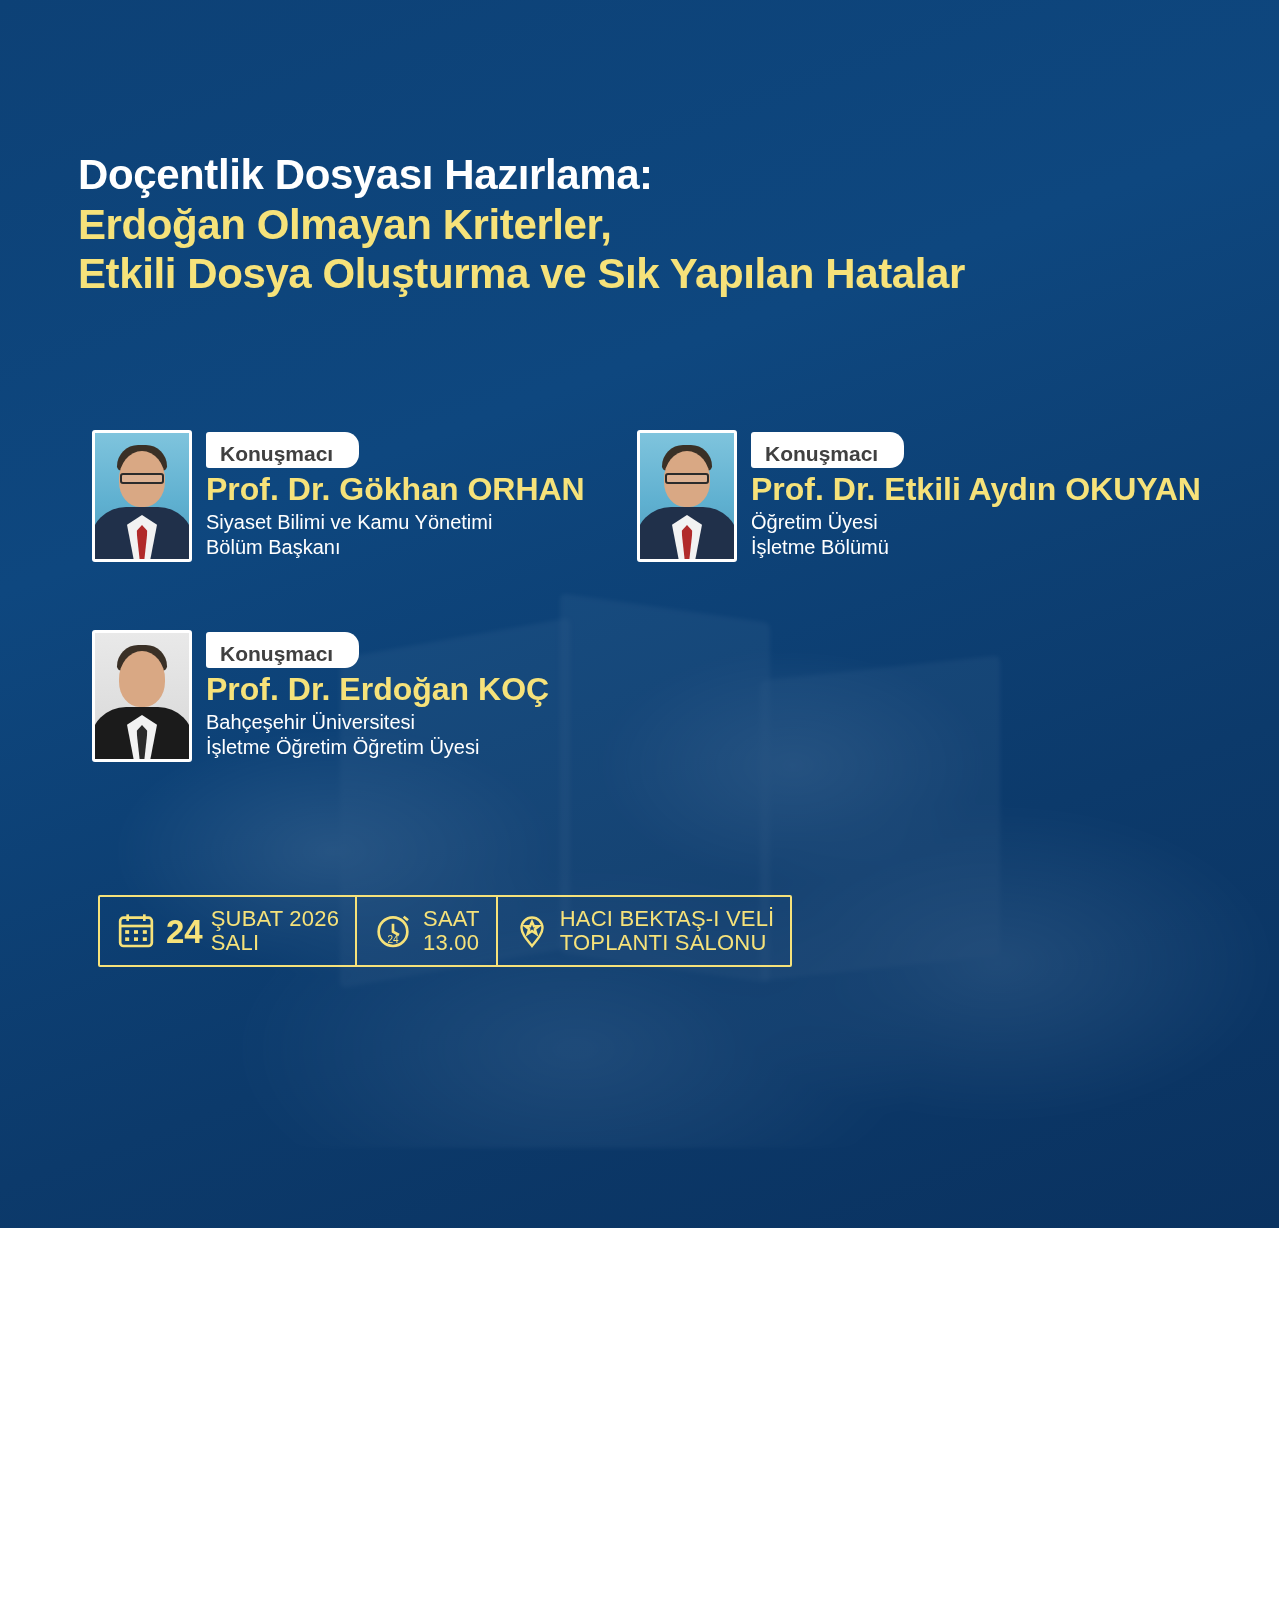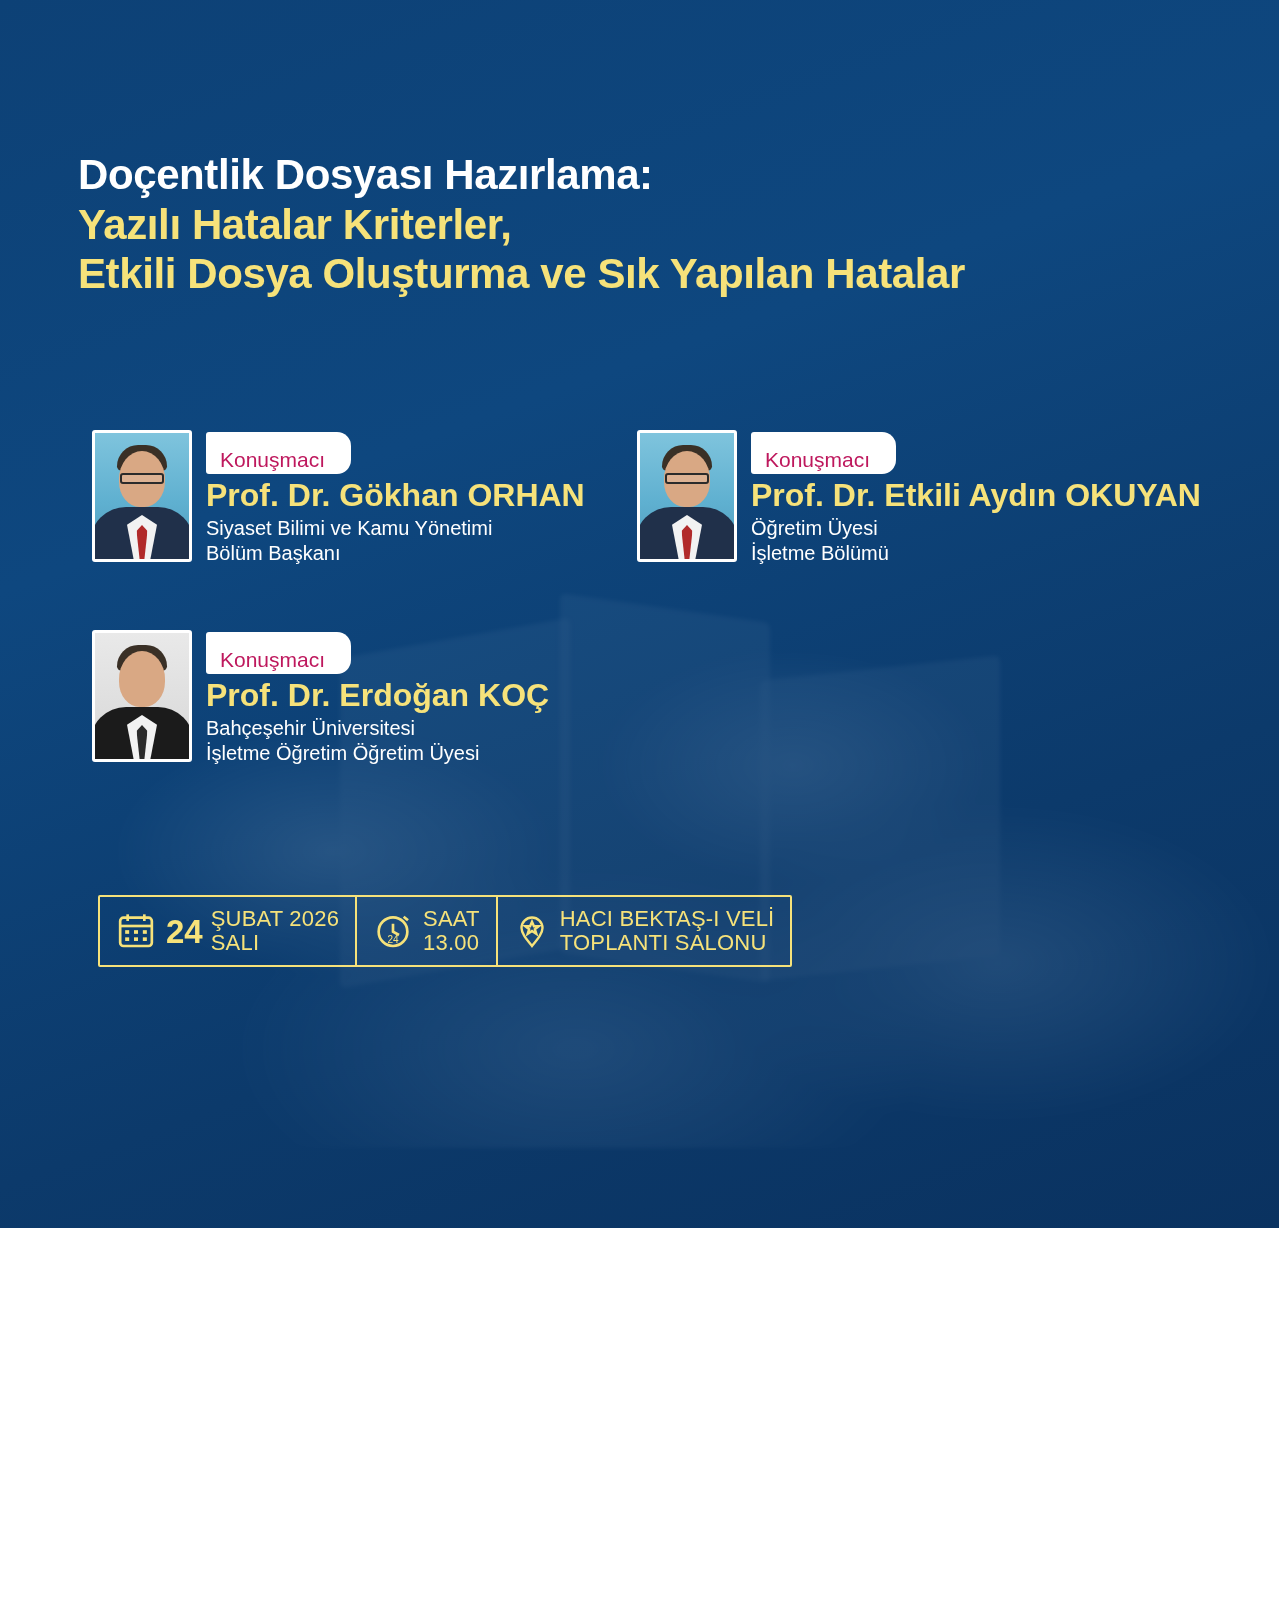--- a/index.html
+++ b/index.html
@@ -83,23 +83,23 @@
     width: 11px; height: 34px; background: #b12a2a;
     clip-path: polygon(50% 0, 100% 18%, 72% 100%, 28% 100%, 0 18%);
   }
   .photo.light { background: linear-gradient(180deg, #e9e9e9 0%, #d7d7d7 100%); }
   .photo.light .body { background: #1b1b1b; }
   .photo.light .tie { background: #2b2b2b; }
 
   .sp-text { margin-left: 14px; position: relative; padding-top: 2px; }
   .badge {
     display: inline-block;
-    background: #ffffff; color: #be185d;
-    font-weight: normal; font-size: 21px;
-    padding: 16px 26px 2px 14px;
+    background: #ffffff; color: #404040;
+    font-weight: bold; font-size: 21px;
+    padding: 10px 26px 2px 14px;
     border-radius: 3px 14px 14px 3px;
     margin-bottom: 3px;
   }
   .sp-name {
     color: #f6e27a; font-weight: bold; font-size: 32px; line-height: 1.15;
     margin-bottom: 2px;
   }
   .sp-role { color: #ffffff; font-size: 20px; line-height: 1.24; }
 
   
@@ -159,21 +159,21 @@
   <div class="bg-photo">
     <div class="pageA"></div>
       <div class="pageB"></div>
       <div class="pageC"></div>
   </div>
 
   <div class="content">
 
     <div class="title-block">
       <div class="title-line t1">Doçentlik Dosyası Hazırlama:</div>
-      <div class="title-line t2">Yazılı Hatalar Kriterler,</div>
+      <div class="title-line t2">Erdoğan Olmayan Kriterler,</div>
       <div class="title-line t3">Etkili Dosya Oluşturma ve Sık Yapılan Hatalar</div>
     </div>
 
     <div class="speaker sp1">
       <div class="photo">
         <div class="body"></div>
           <div class="shirt"></div>
           <div class="tie"></div>
         <div class="hair"></div>
           <div class="head"></div>

